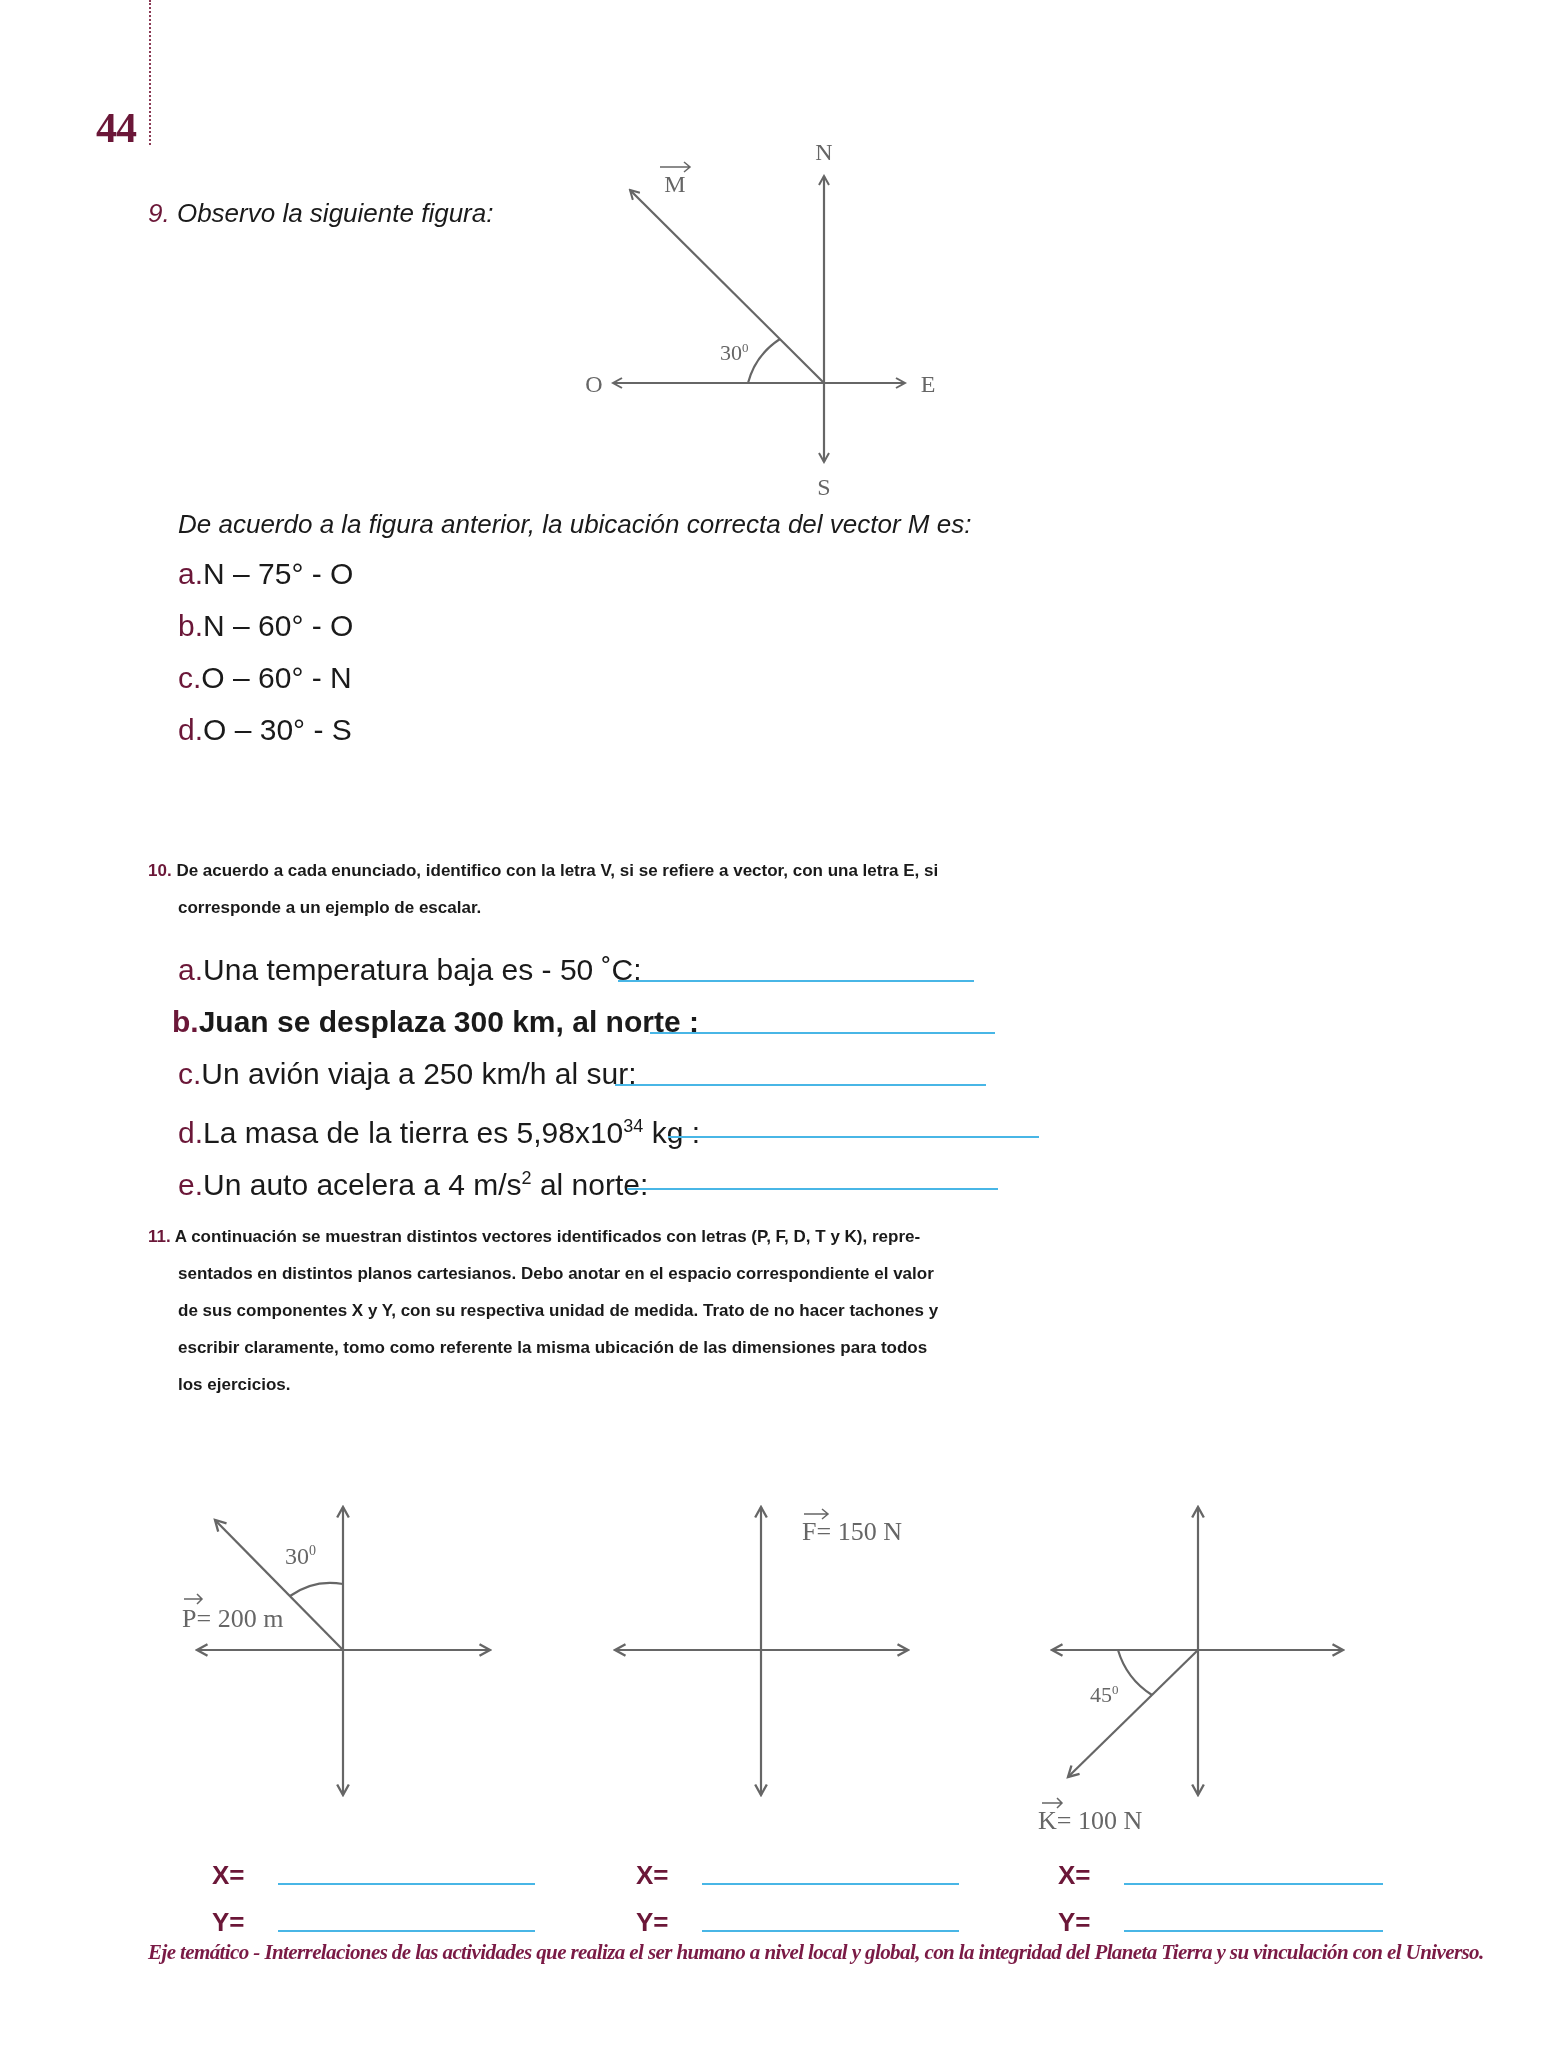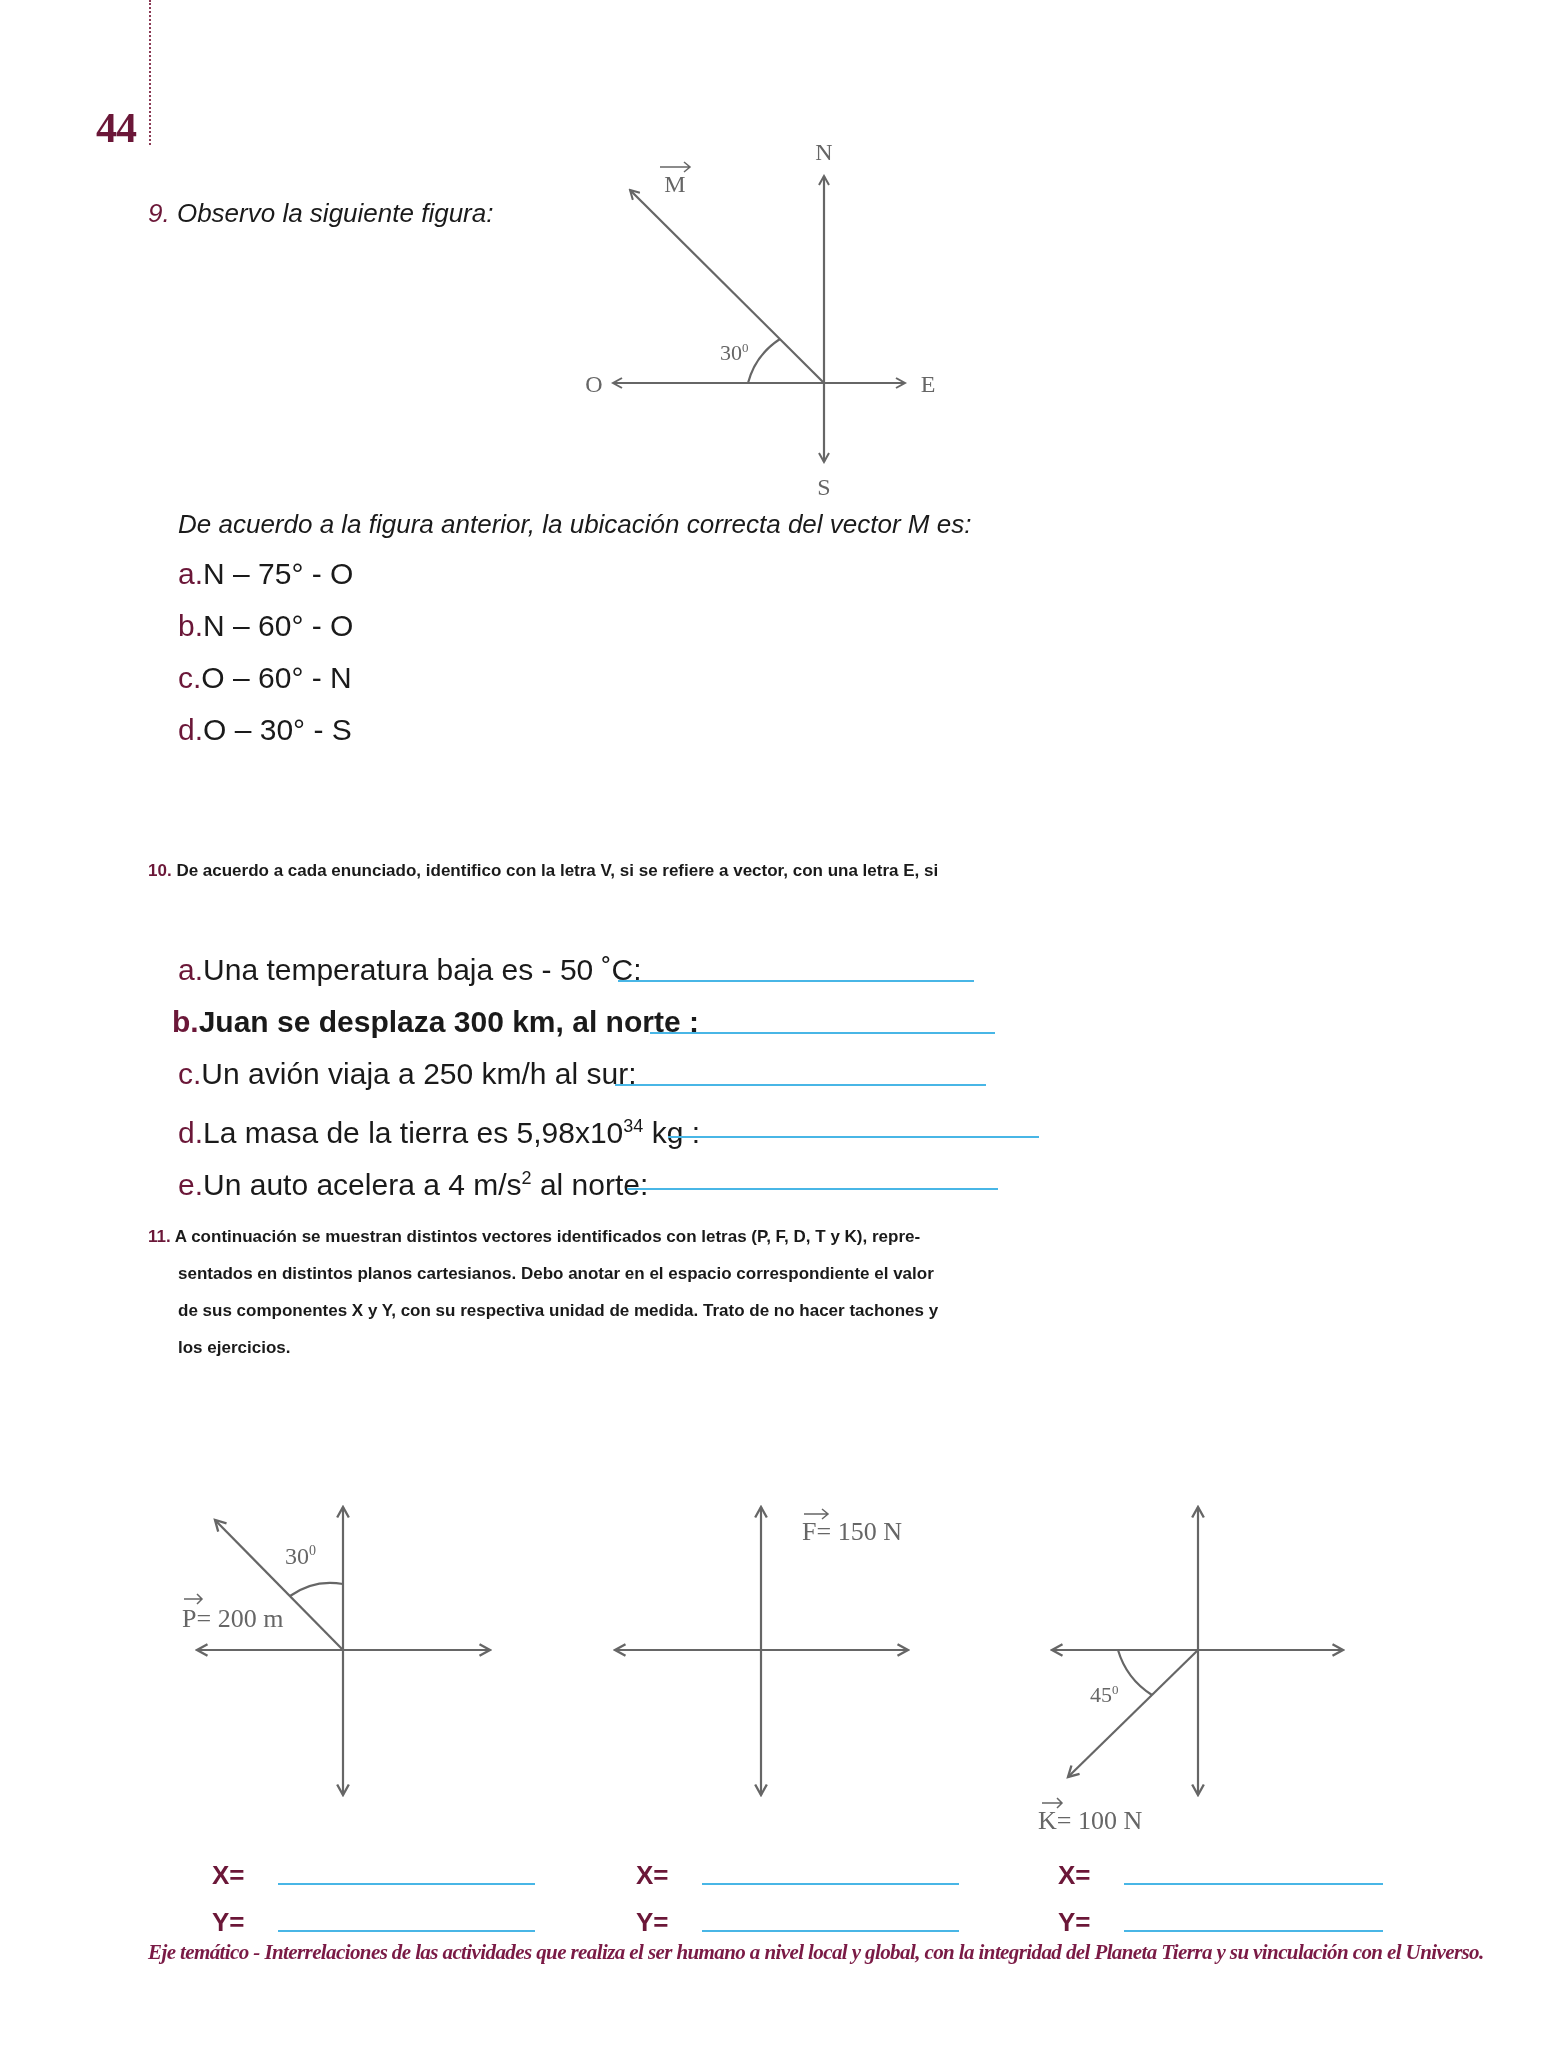--- a/index.html
+++ b/index.html
@@ -70,20 +70,21 @@
 <div class="item" style="left:178px; top:662px;">
   <span class="lt">c.</span><span>O – 60° - N</span>
 </div>
 <div class="item" style="left:178px; top:714px;">
   <span class="lt">d.</span><span>O – 30° - S</span>
 </div>
 
 <div class="para" style="top:852px;">
   <span class="num">10.</span>
   <span>De acuerdo a cada enunciado, identifico con la letra V, si se refiere a vector, con una letra E, si</span>
+  <span class="indent">corresponde a un ejemplo de escalar.</span>
 </div>
 
 <div class="item" style="left:178px; top:954px;">
   <span class="lt">a.</span><span>Una temperatura baja es - 50 ˚C:</span>
 </div>
 <div class="ansline" style="left:618px; top:980px; width:356px;"></div>
 
 <div class="item" style="left:172px; top:1006px;font-weight:bold;">
   <span class="lt">b.</span><span>Juan se desplaza 300 km, al norte :</span>
 </div>
@@ -102,20 +103,21 @@
 <div class="item" style="left:178px; top:1162px;">
   <span class="lt">e.</span><span>Un auto acelera a 4 m/s</span><sup>2</sup><span> al norte:</span>
 </div>
 <div class="ansline" style="left:627px; top:1188px; width:371px;"></div>
 
 <div class="para" style="top:1218px;">
   <span class="num">11.</span>
   <span>A continuación se muestran distintos vectores identificados con letras (P, F, D, T y K), repre-</span>
   <span class="indent">sentados en distintos planos cartesianos. Debo anotar en el espacio correspondiente el valor</span>
   <span class="indent">de sus componentes X y Y, con su respectiva unidad de medida. Trato de no hacer tachones y</span>
+  <span class="indent">escribir claramente, tomo como referente la misma ubicación de las dimensiones para todos</span>
   <span class="indent">los ejercicios.</span>
 </div>
 
 <svg class="abs" style="left:160px; top:1480px;" width="420" height="360">
   <defs>
     <marker id="ah2" viewBox="0 0 12 12" refX="10" refY="6" markerWidth="14" markerHeight="14" markerUnits="userSpaceOnUse" orient="auto">
       <path d="M1,1 L10,6 L1,11" fill="none" stroke="#666" stroke-width="2"></path>
     </marker>
   </defs>
   <g stroke="#666" stroke-width="2.2" fill="none">

